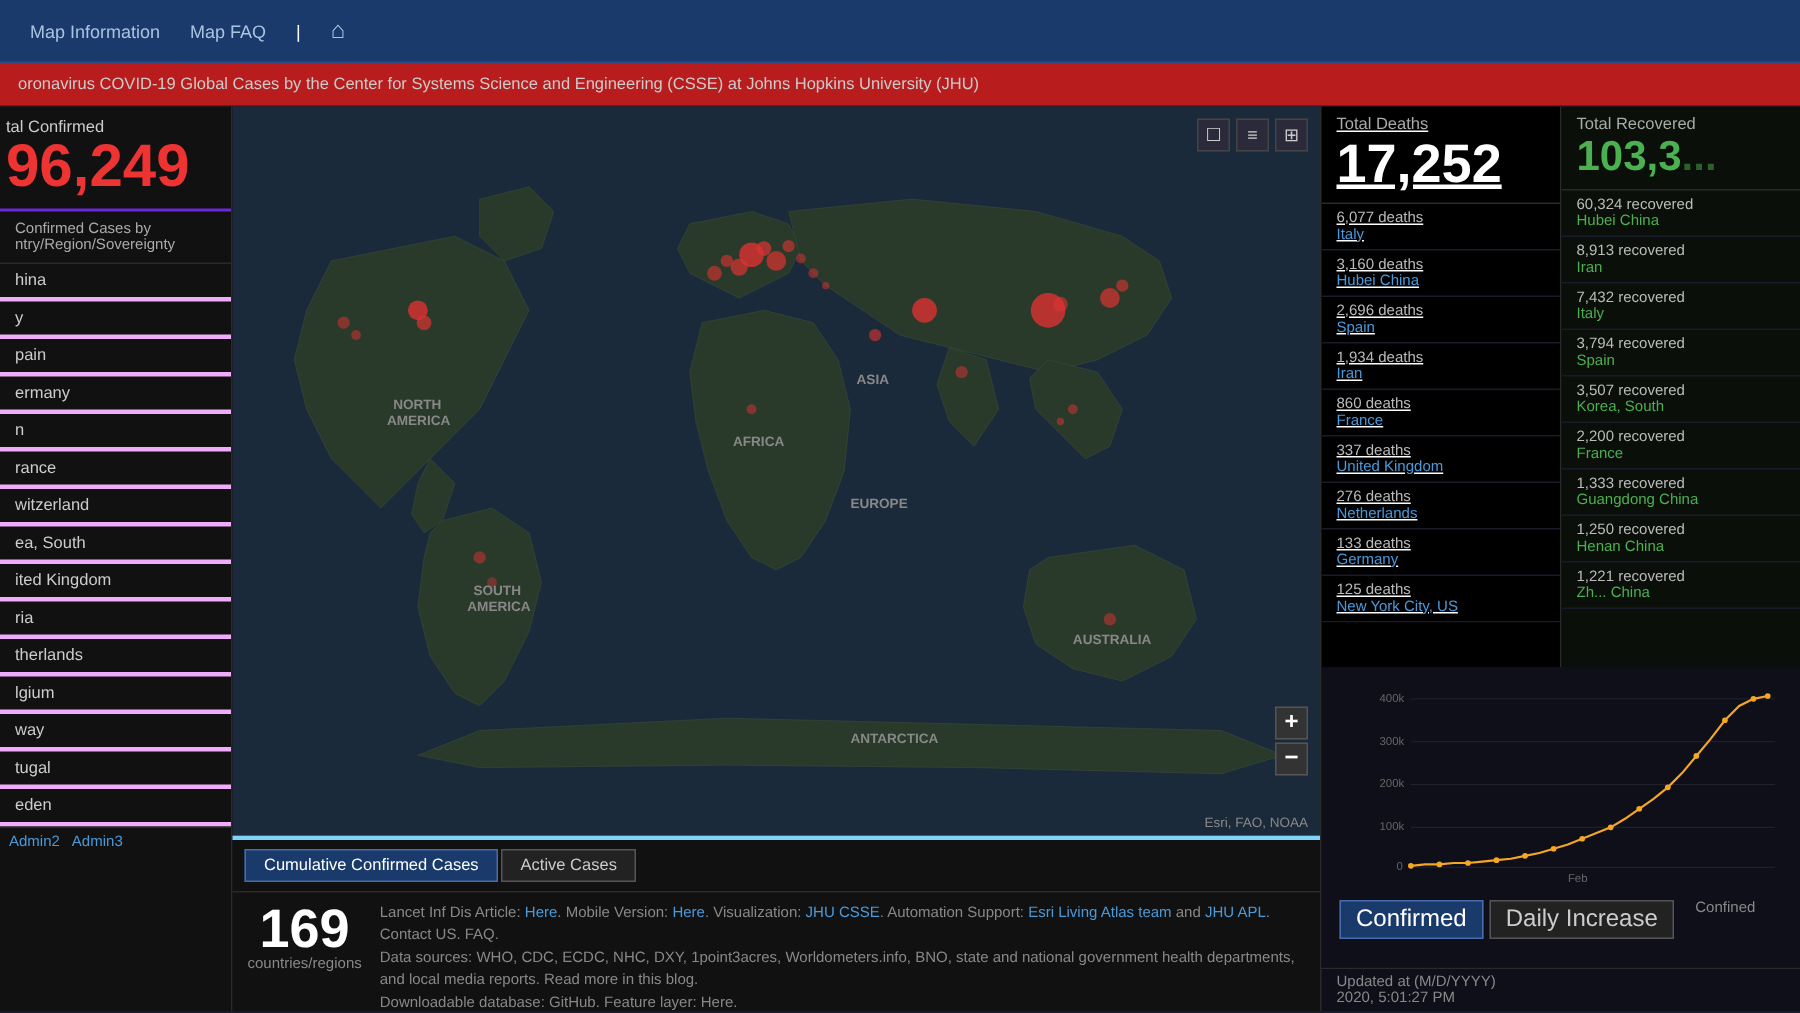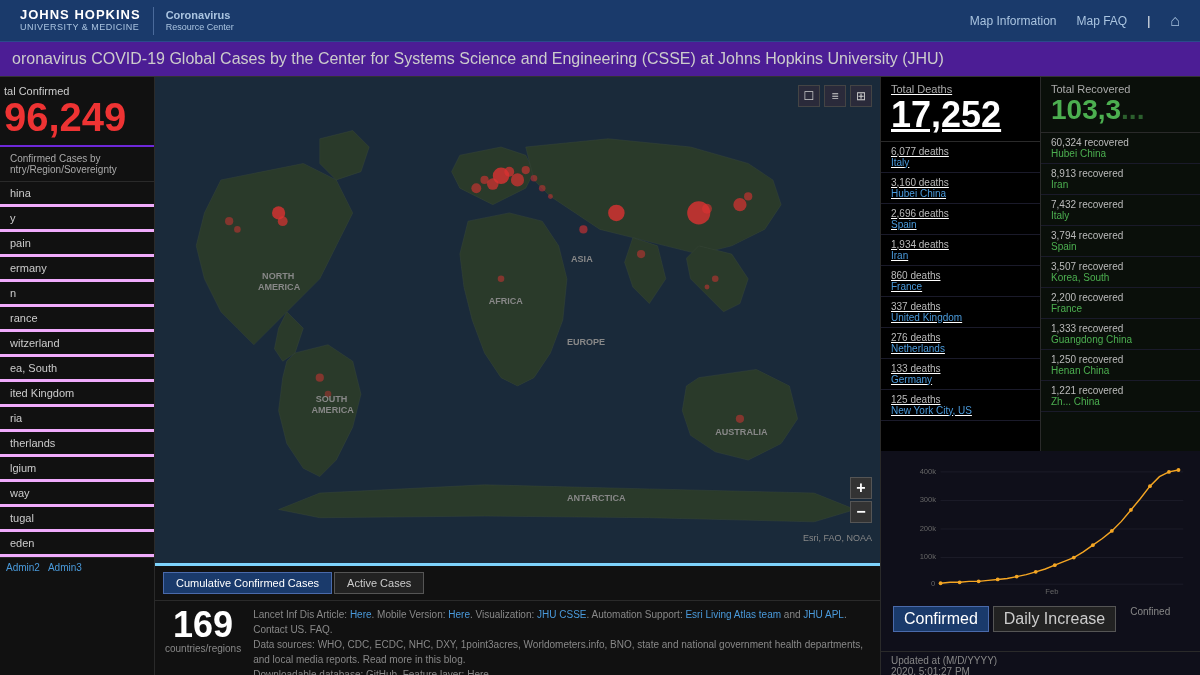--- a/index.html
+++ b/index.html
@@ -68,23 +68,23 @@
       font-size: 12px;
       cursor: pointer;
     }
     .header-icon {
       color: #aac4e0;
       font-size: 16px;
     }
 
     
     #title-bar {
-      background: #4c1d95;
+      background: #b91c1c;
       padding: 8px 12px;
-      font-size: 16px;
+      font-size: 11px;
       color: #ccc;
       border-bottom: 1px solid #333;
     }
 
     
     #main {
       display: flex;
       height: calc(675px - 42px - 30px);
     }
 
@@ -185,21 +185,21 @@
       height: 22px;
       display: flex;
       align-items: center;
       justify-content: center;
       cursor: pointer;
       font-size: 16px;
       font-weight: bold;
     }
     #map-attribution {
       position: absolute;
-      bottom: 20px;
+      bottom: 4px;
       right: 8px;
       font-size: 9px;
       color: #888;
     }
     #map-tabs {
       display: flex;
       gap: 2px;
       padding: 6px 8px;
       background: #111;
       border-top: 3px solid #7dd3fc;
@@ -353,31 +353,20 @@
       font-size: 10px;
       color: #888;
       padding: 3px 10px;
       border-top: 1px solid #2a2a2a;
     }
   </style>
 </head>
 <body>
 
 <div id="header">
-  <div id="header-left">
-    <div class="jhu-logo">
-      <span class="jhu-logo-main">JOHNS HOPKINS</span>
-      <span class="jhu-logo-sub">UNIVERSITY &amp; MEDICINE</span>
-    </div>
-    <div class="header-divider"></div>
-    <div class="resource-center">
-      <strong>Coronavirus</strong>
-      <span>Resource Center</span>
-    </div>
-  </div>
   <div id="header-right">
     <span class="header-nav">Map Information</span>
     <span class="header-nav">Map FAQ</span>
     <span>|</span>
     <span class="header-icon">⌂</span>
   </div>
 </div>
 
 <div id="title-bar">
   <span>oronavirus COVID-19 Global Cases by the Center for Systems Science and Engineering (CSSE) at Johns Hopkins University (JHU)</span>

